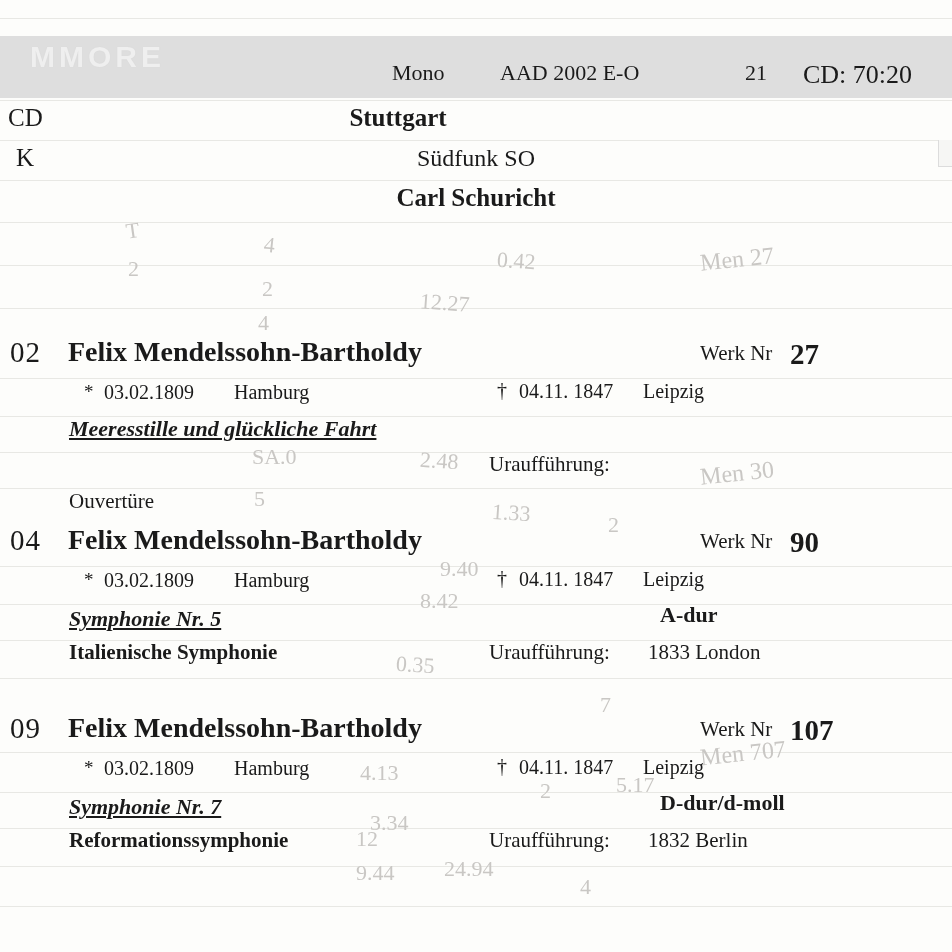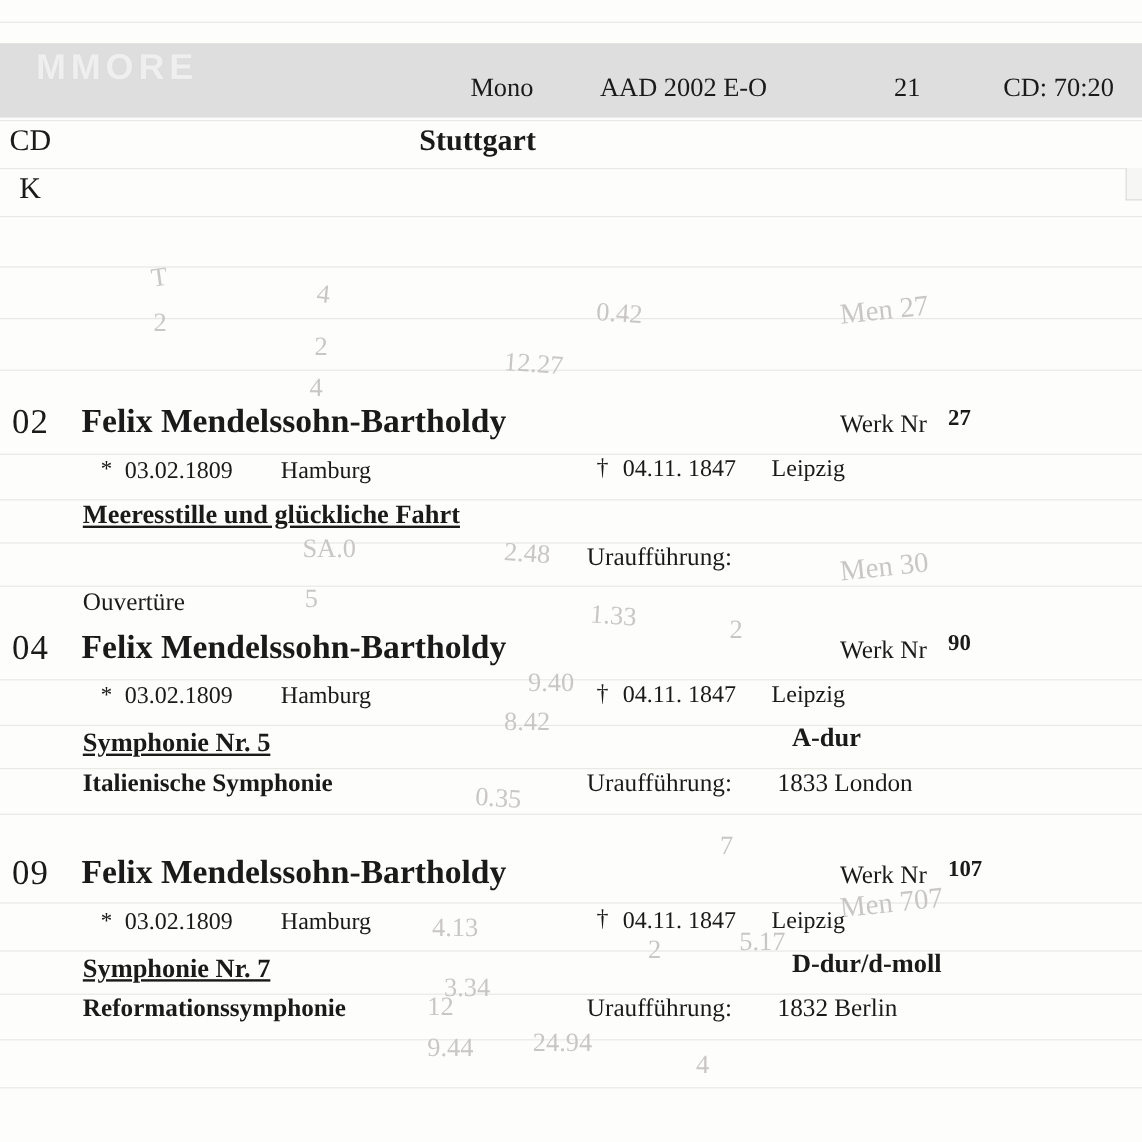--- a/index.html
+++ b/index.html
@@ -58,22 +58,21 @@
   .hdr-num {
     position: absolute;
     left: 745px;
     top: 60px;
     font-size: 22px;
   }
   .hdr-cdtime {
     position: absolute;
     left: 803px;
     top: 60px;
-    font-size: 22px;
-    margin-left: 33px;
+    font-size: 26px;
   }
   .side-cd {
     position: absolute;
     left: 8px;
     top: 104px;
     font-size: 25px;
   }
   .side-k {
     position: absolute;
     left: 16px;
@@ -121,21 +120,21 @@
     font-weight: bold;
   }
   .werk-label {
     position: absolute;
     left: 700px;
     font-size: 21px;
   }
   .werk-num {
     position: absolute;
     left: 790px;
-    font-size: 19px;
+    font-size: 29px;
     font-weight: bold;
   }
   .birth-star {
     position: absolute;
     left: 84px;
     font-size: 19px;
   }
   .birth {
     position: absolute;
     left: 104px;
@@ -160,20 +159,21 @@
     position: absolute;
     left: 643px;
     font-size: 20px;
   }
   .work-title {
     position: absolute;
     left: 69px;
     font-size: 22px;
     font-weight: bold;
     text-decoration: underline;
+    font-style: italic;
   }
   .key {
     position: absolute;
     left: 660px;
     font-size: 22px;
     font-weight: bold;
   }
   .subtitle {
     position: absolute;
     left: 69px;
@@ -242,20 +242,22 @@
   <div class="logo">MMORE</div>
   <div class="hdr-mono">Mono</div>
   <div class="hdr-aad">AAD 2002  E-O</div>
   <div class="hdr-num">21</div>
   <div class="hdr-cdtime">CD: 70:20</div>
 
   <div class="side-cd">CD</div>
   <div class="side-k">K</div>
 
   <div class="city">Stuttgart</div>
+  <div class="orch">Südfunk SO</div>
+  <div class="cond">Carl Schuricht</div>
 
   <div class="bleed" style="left:126px; top:218px; font-size:22px; transform:rotate(-8deg)">T</div>
   <div class="bleed" style="left:264px; top:232px; font-size:22px; transform:rotate(6deg)">4</div>
   <div class="bleed" style="left:128px; top:256px; font-size:22px;">2</div>
   <div class="bleed" style="left:262px; top:276px; font-size:22px;">2</div>
   <div class="bleed" style="left:497px; top:248px; font-size:22px; transform:rotate(4deg)">0.42</div>
   <div class="bleed" style="left:420px; top:290px; font-size:22px; transform:rotate(4deg)">12.27</div>
   <div class="bleed" style="left:700px; top:246px; font-size:24px; transform:rotate(-6deg)">Men 27</div>
   <div class="bleed" style="left:258px; top:310px; font-size:22px;">4</div>
   <div class="bleed" style="left:252px; top:444px; font-size:22px;">SA.0</div>

